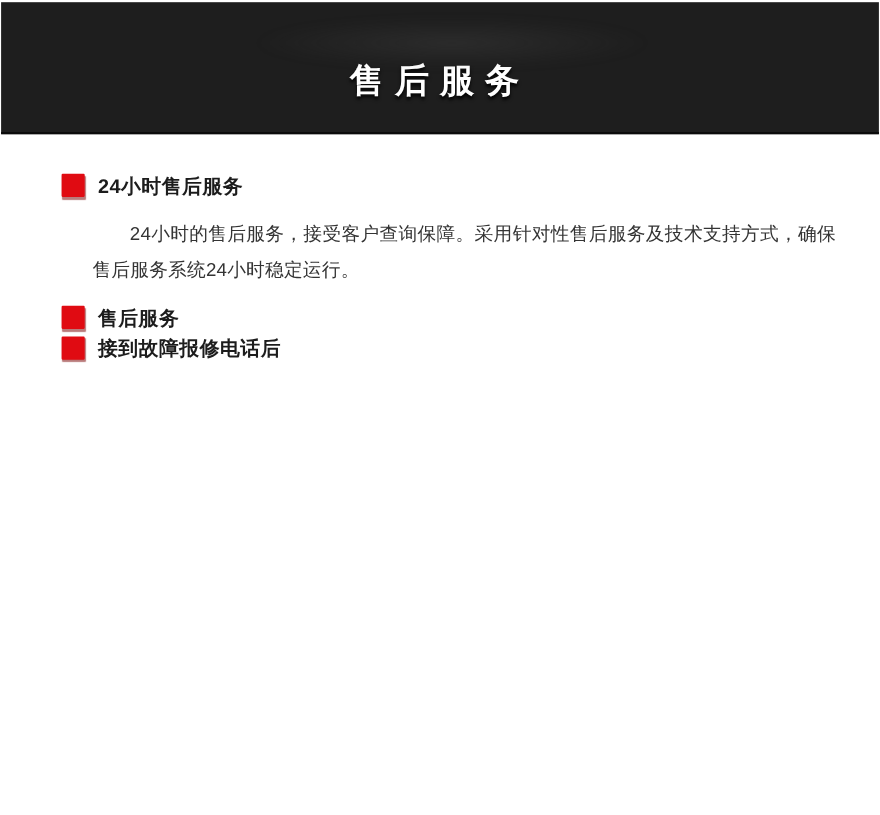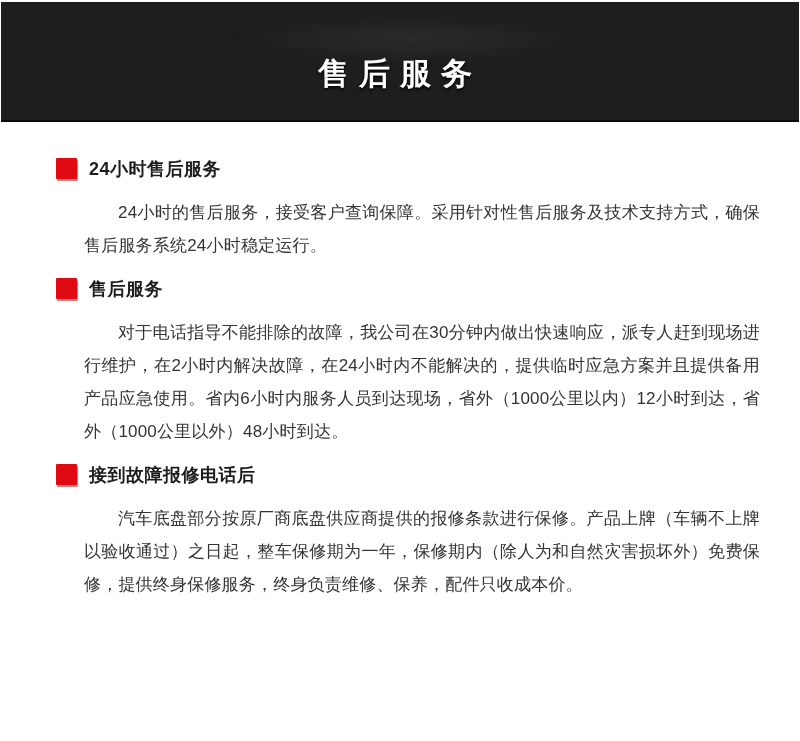--- a/index.html
+++ b/index.html
@@ -100,25 +100,23 @@
       </section>
 
     <section>
       <div class="sec-head">
         <span class="bullet" style="background: rgb(224, 11, 18);"></span>
         <h2>售后服务</h2>
       </div>
       </section>
 
     <section>
-        <p>对于电话指导不能排除的故障，我公司在30分钟内做出快速响应，派专人赶到现场进行维护，在2小时内解决故障，在24小时内不能解决的，提供临时应急方案并且提供备用产品应急使用。省内6小时内服务人员到达现场，省外（1000公里以内）12小时到达，省外（1000公里以外）48小时到达。</p>
       </section>
 
     <section>
       <div class="sec-head">
         <span class="bullet" style="background: rgb(224, 11, 18);"></span>
         <h2>接到故障报修电话后</h2>
       </div>
-    <p>汽车底盘部分按原厂商底盘供应商提供的报修条款进行保修。产品上牌（车辆不上牌以验收通过）之日起，整车保修期为一年，保修期内（除人为和自然灾害损坏外）免费保修，提供终身保修服务，终身负责维修、保养，配件只收成本价。</p>
       </section>
   </div>
 
 </div>
 
 </body></html>

